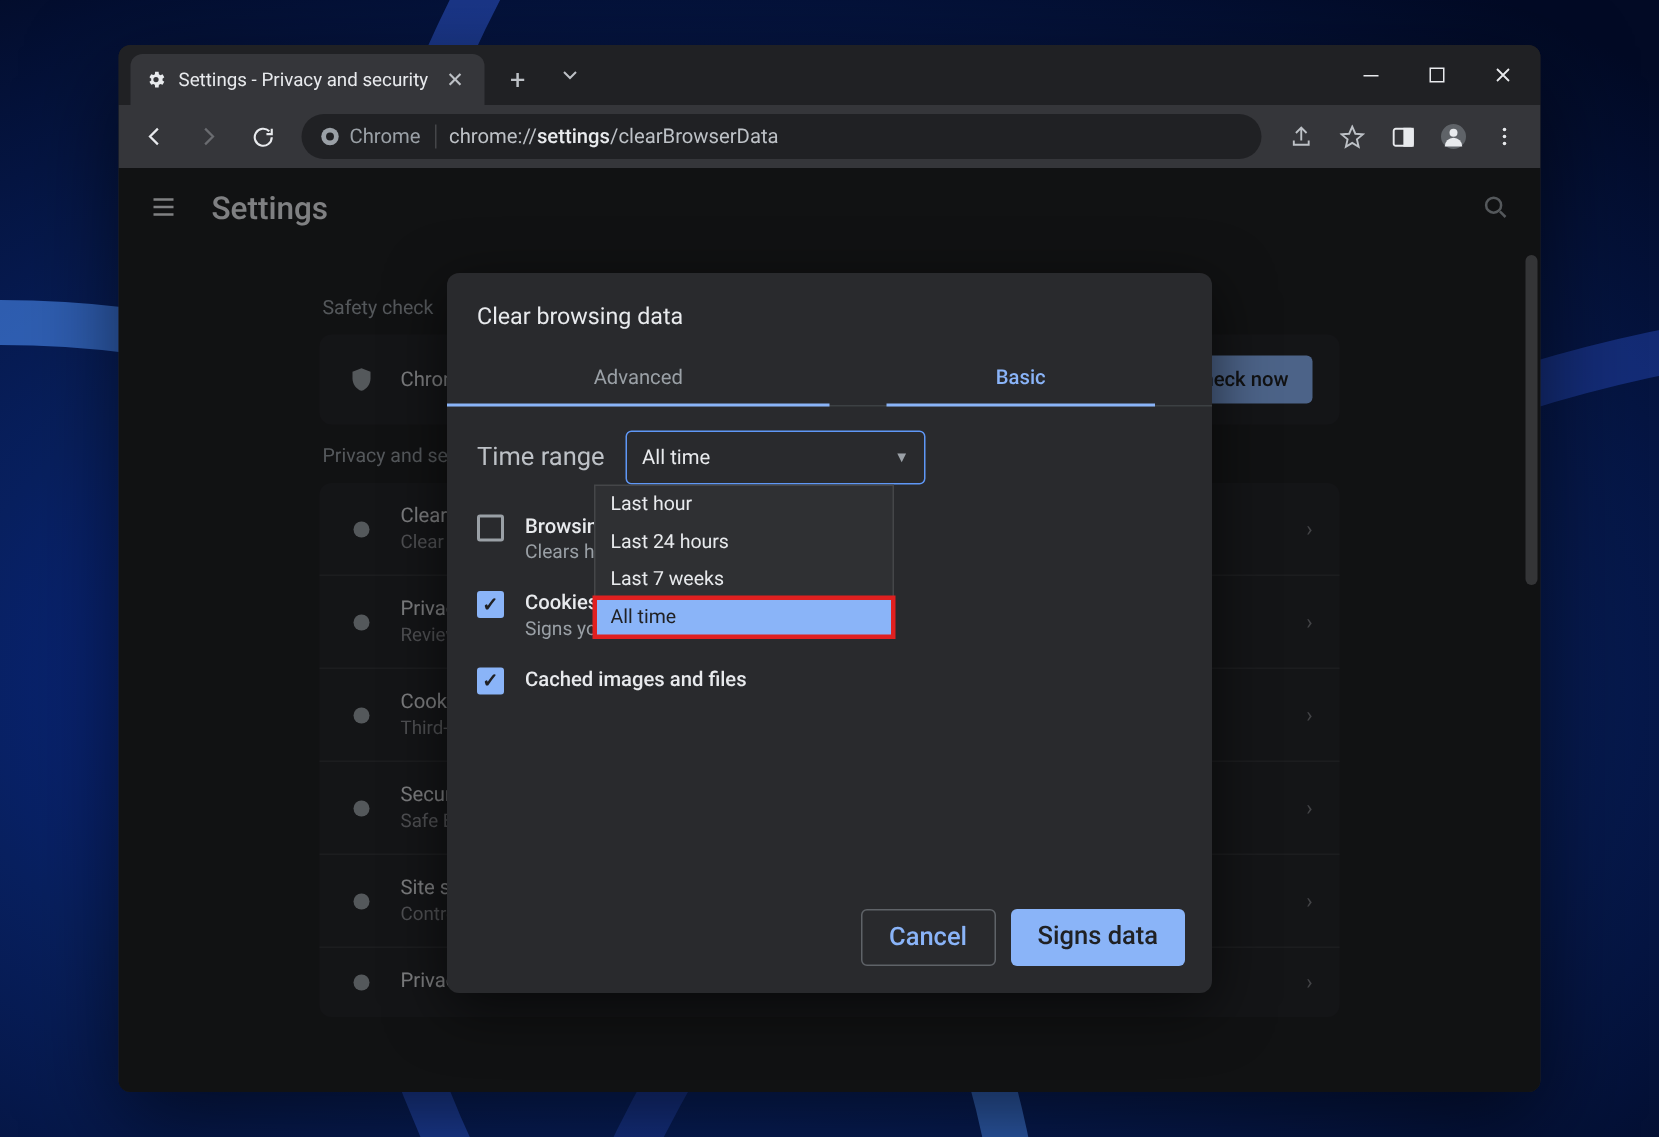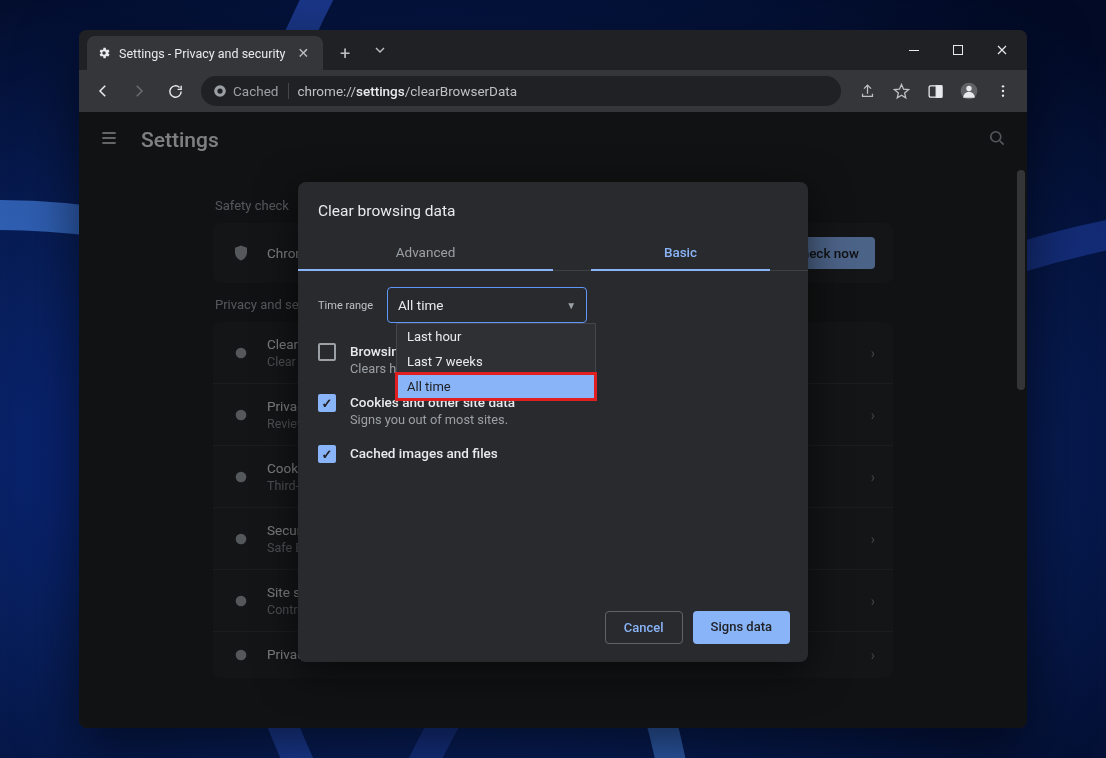--- a/index.html
+++ b/index.html
@@ -86,21 +86,21 @@
   }
   .dialog-title { font-size:15.5px; color:#e8eaed; padding: 0 20px 14px 20px; }
   .dialog-tabs { display:flex; border-bottom:1px solid #3c4043; }
   .dtab { flex:1; text-align:center; padding:10px 0; font-size:13.5px; color:#9aa0a6; position:relative; }
   .dtab.active { color:#8ab4f8; font-weight:500; }
   .dtab.active::after { content:""; position:absolute; left:15%; right:15%; bottom:-1px; height:2px; background:#8ab4f8; }
   .tab-underline { position:absolute; left:0; width:50%; bottom:-1px; height:2px; background:#8ab4f8; }
 
   .dialog-body { padding: 16px 20px; flex:1; font-size:13px; color:#bdc1c6; position:relative; }
   .tr-row { display:flex; align-items:center; gap:14px; }
-  .tr-label { color:#bdc1c6; font-size:11px; white-space:nowrap; }
+  .tr-label { color:#bdc1c6; font-size:17px; white-space:nowrap; }
   .select {
     flex:0 0 200px; height:36px; border:1px solid #5f97f6; border-radius:4px;
     display:flex; align-items:center; justify-content:space-between; padding:0 10px;
     color:#e8eaed; font-size:13.5px; background:#292a2d;
   }
   .select .tri { color:#9aa0a6; font-size:10px; }
 
   .dropdown {
     position:absolute; left: 98px; top: 52px; width:200px;
     background:#2f3033; border:1px solid #454649; border-radius:0 0 4px 4px;
@@ -115,21 +115,21 @@
     width:18px; height:18px; border:2px solid #8ab4f8; border-radius:2px; flex-shrink:0;
     display:flex; align-items:center; justify-content:center; color:#202124; font-size:13px; background:transparent;
   }
   .chk.checked { background:#8ab4f8; }
   .chk.checked::after { content:"✓"; font-weight:800; }
   .chk.unchecked { border-color:#9aa0a6; }
   .chk-text .tt { color:#e8eaed; font-size:13.5px; font-weight:500; }
   .chk-text .ts { color:#9aa0a6; font-size:12.8px; margin-top:2px; }
 
   .dialog-footer { display:flex; justify-content:flex-end; gap:10px; padding:14px 18px 18px; }
-  .btn { padding:8px 18px; border-radius:4px; font-size:13px; font-weight:500; }
+  .btn { padding:8px 18px; border-radius:4px; font-size:17px; font-weight:500; }
   .btn.cancel { border:1px solid #5f6368; color:#8ab4f8; }
   .btn.primary { background:#8ab4f8; color:#202124; }
 </style>
 </head>
 <body>
 
 <div class="bg-arcs">
   <div class="arc a1"></div>
     <div class="arc a2"></div>
     <div class="arc a3"></div>
@@ -187,21 +187,21 @@
       <svg width="17" height="17" viewBox="0 0 24 24" fill="none" stroke="#e8eaed" stroke-width="2">
           <path d="M20 12a8 8 0 1 1-2.34-5.66M20 4v5h-5"></path>
         </svg>
     </div>
     <div class="omnibox">
       <span class="chrome-chip">
         <svg width="14" height="14" viewBox="0 0 24 24">
             <circle cx="12" cy="12" r="10" fill="#9aa0a6"></circle>
             <circle cx="12" cy="12" r="4.5" fill="#202124"></circle>
           </svg>
-        <span>Cached</span>
+        <span>Chrome</span>
       </span>
       <span class="url">
         <span>chrome://</span><b>settings</b><span>/clearBrowserData</span>
       </span>
     </div>
     <div class="toolbar-right">
       <div class="icon-btn">
           <svg width="17" height="17" viewBox="0 0 24 24" fill="none" stroke="#bdc1c6" stroke-width="1.8">
             <path d="M12 3v12M7 8l5-5 5 5M5 15v4h14v-4"></path>
           </svg>
@@ -362,20 +362,21 @@
         <div class="tr-row">
           <span class="tr-label">Time range</span>
           <div class="select">
             <span>All time</span>
             <span class="tri">▼</span>
           </div>
         </div>
 
         <div class="dropdown" id="tr-dropdown">
             <div class="opt">Last hour</div>
+            <div class="opt">Last 24 hours</div>
             <div class="opt">Last 7 weeks</div>
             <div class="opt sel highlighted">All time</div>
           </div>
 
         <div id="chk-rows">
             <div class="chk-row" style="padding-top: 20px;">
               <span class="chk unchecked"></span>
     <div class="chk-text">
                 <div class="tt">Browsing history</div>
                 <div class="ts">Clears history from all signed-in devices</div>

